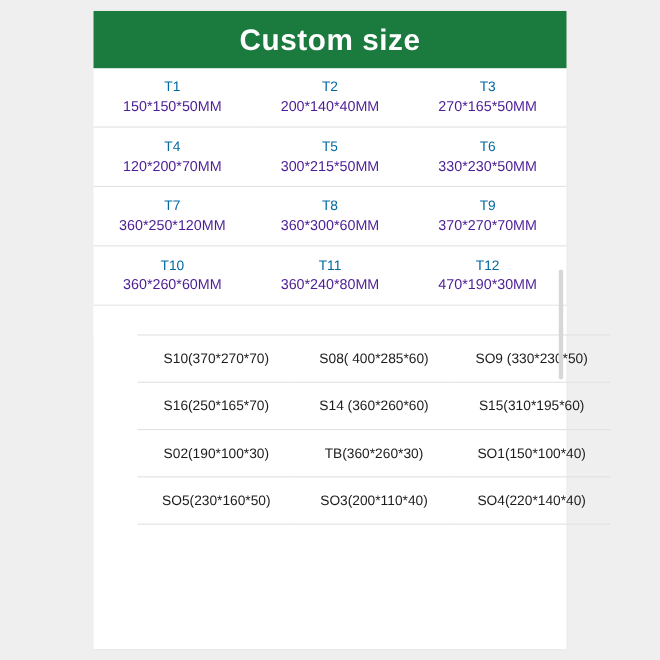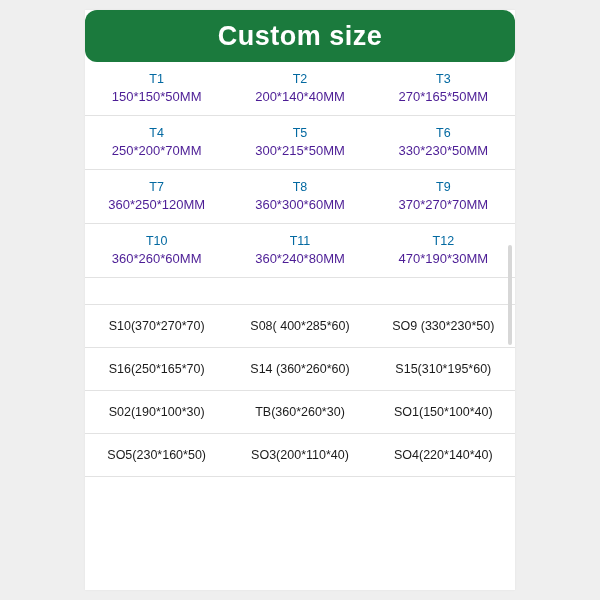--- a/index.html
+++ b/index.html
@@ -27,21 +27,20 @@
     height: 580px;
     background: #ffffff;
     box-shadow: 0 0 2px rgba(0,0,0,0.06);
   }
   .header {
     height: 52px;
     background: #1b7a3d;
     display: flex;
     align-items: center;
     justify-content: center;
-    border-radius: 12px;
   }
   .header-title {
     color: #ffffff;
     font-size: 27px;
     font-weight: bold;
     letter-spacing: 0.5px;
   }
   
   .t-table {
     width: 100%;
@@ -66,20 +65,21 @@
   }
   .gap {
     height: 26px;
     background: #ffffff;
   }
   
   .s-table {
     width: 100%;
     border-collapse: collapse;
     table-layout: fixed;
+    margin-left: 40px;
   }
   .s-table td {
     border-top: 1px solid #e2e2e2;
     text-align: center;
     font-size: 12.5px;
     color: #1c1c1c;
     padding: 14px 2px;
     vertical-align: middle;
   }
   .s-table tr:last-child td {
@@ -118,21 +118,21 @@
             <div class="t-dim">200*140*40MM</div>
           </td>
           <td>
             <div class="t-code">T3</div>
             <div class="t-dim">270*165*50MM</div>
           </td>
         </tr>
         <tr>
           <td>
             <div class="t-code">T4</div>
-            <div class="t-dim">250*200*70MM</div>
+            <div class="t-dim">120*200*70MM</div>
           </td>
           <td>
             <div class="t-code">T5</div>
             <div class="t-dim">300*215*50MM</div>
           </td>
           <td>
             <div class="t-code">T6</div>
             <div class="t-dim">330*230*50MM</div>
           </td>
         </tr>

